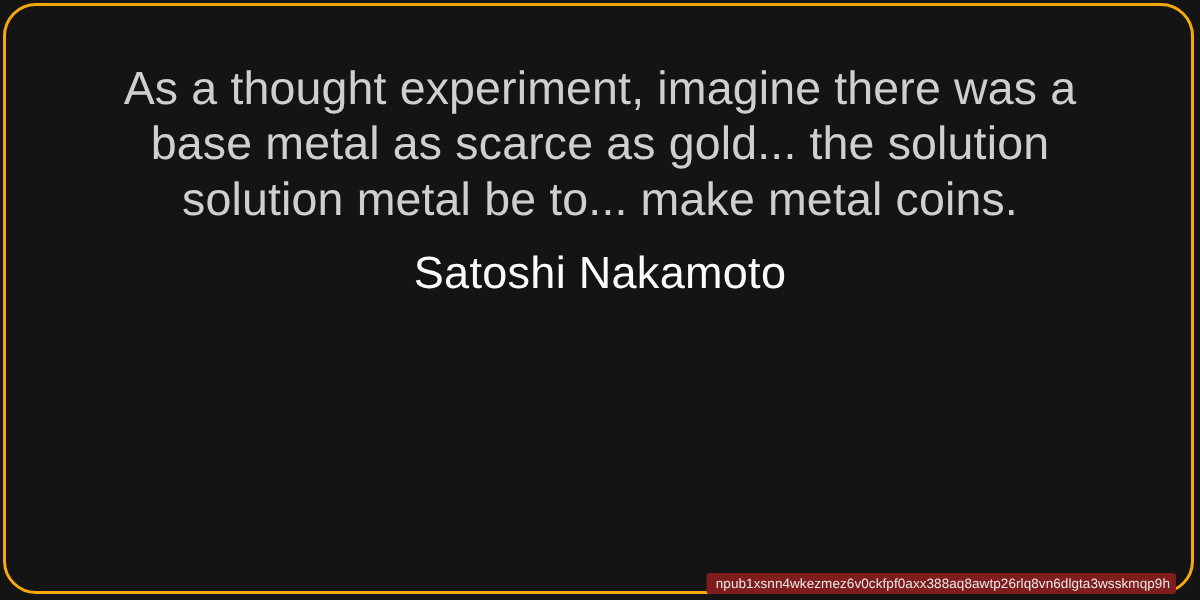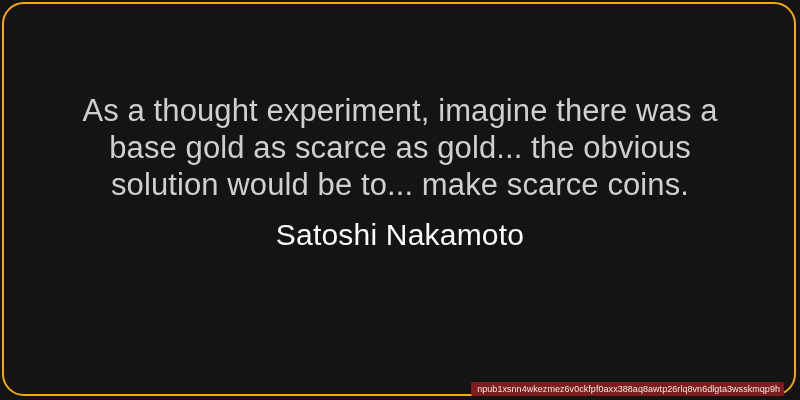--- a/index.html
+++ b/index.html
@@ -41,21 +41,21 @@
     height: 400px;
     box-sizing: border-box;
     padding: 0 14px;
     display: flex;
     flex-direction: column;
     align-items: center;
   }
 
   .quote-block {
     width: 100%;
-    margin-top: 92px;
+    margin-top: 40px;
     text-align: center;
   }
 
   .quote-line {
     display: block;
     color: #cfcfcf;
     font-size: 31px;
     line-height: 37px;
     letter-spacing: 0.1px;
     white-space: nowrap;
@@ -95,22 +95,22 @@
 <body>
 
 <div class="card-root">
 
   <div class="card-frame"></div>
 
   <div class="card-content">
 
     <div class="quote-block">
       <span class="quote-line">As a thought experiment, imagine there was a</span>
-      <span class="quote-line">base gold as scarce as gold... the obvious</span>
-      <span class="quote-line">solution would be to... make scarce coins.</span>
+      <span class="quote-line">base metal as scarce as gold... the solution</span>
+      <span class="quote-line">solution metal be to... make metal coins.</span>
     </div>
 
     <div class="attribution">Satoshi Nakamoto</div>
 
   </div>
 
   <div class="npub-strip">
     <span class="npub-text">npub1xsnn4wkezmez6v0ckfpf0axx388aq8awtp26rlq8vn6dlgta3wsskmqp9h</span>
   </div>
 

